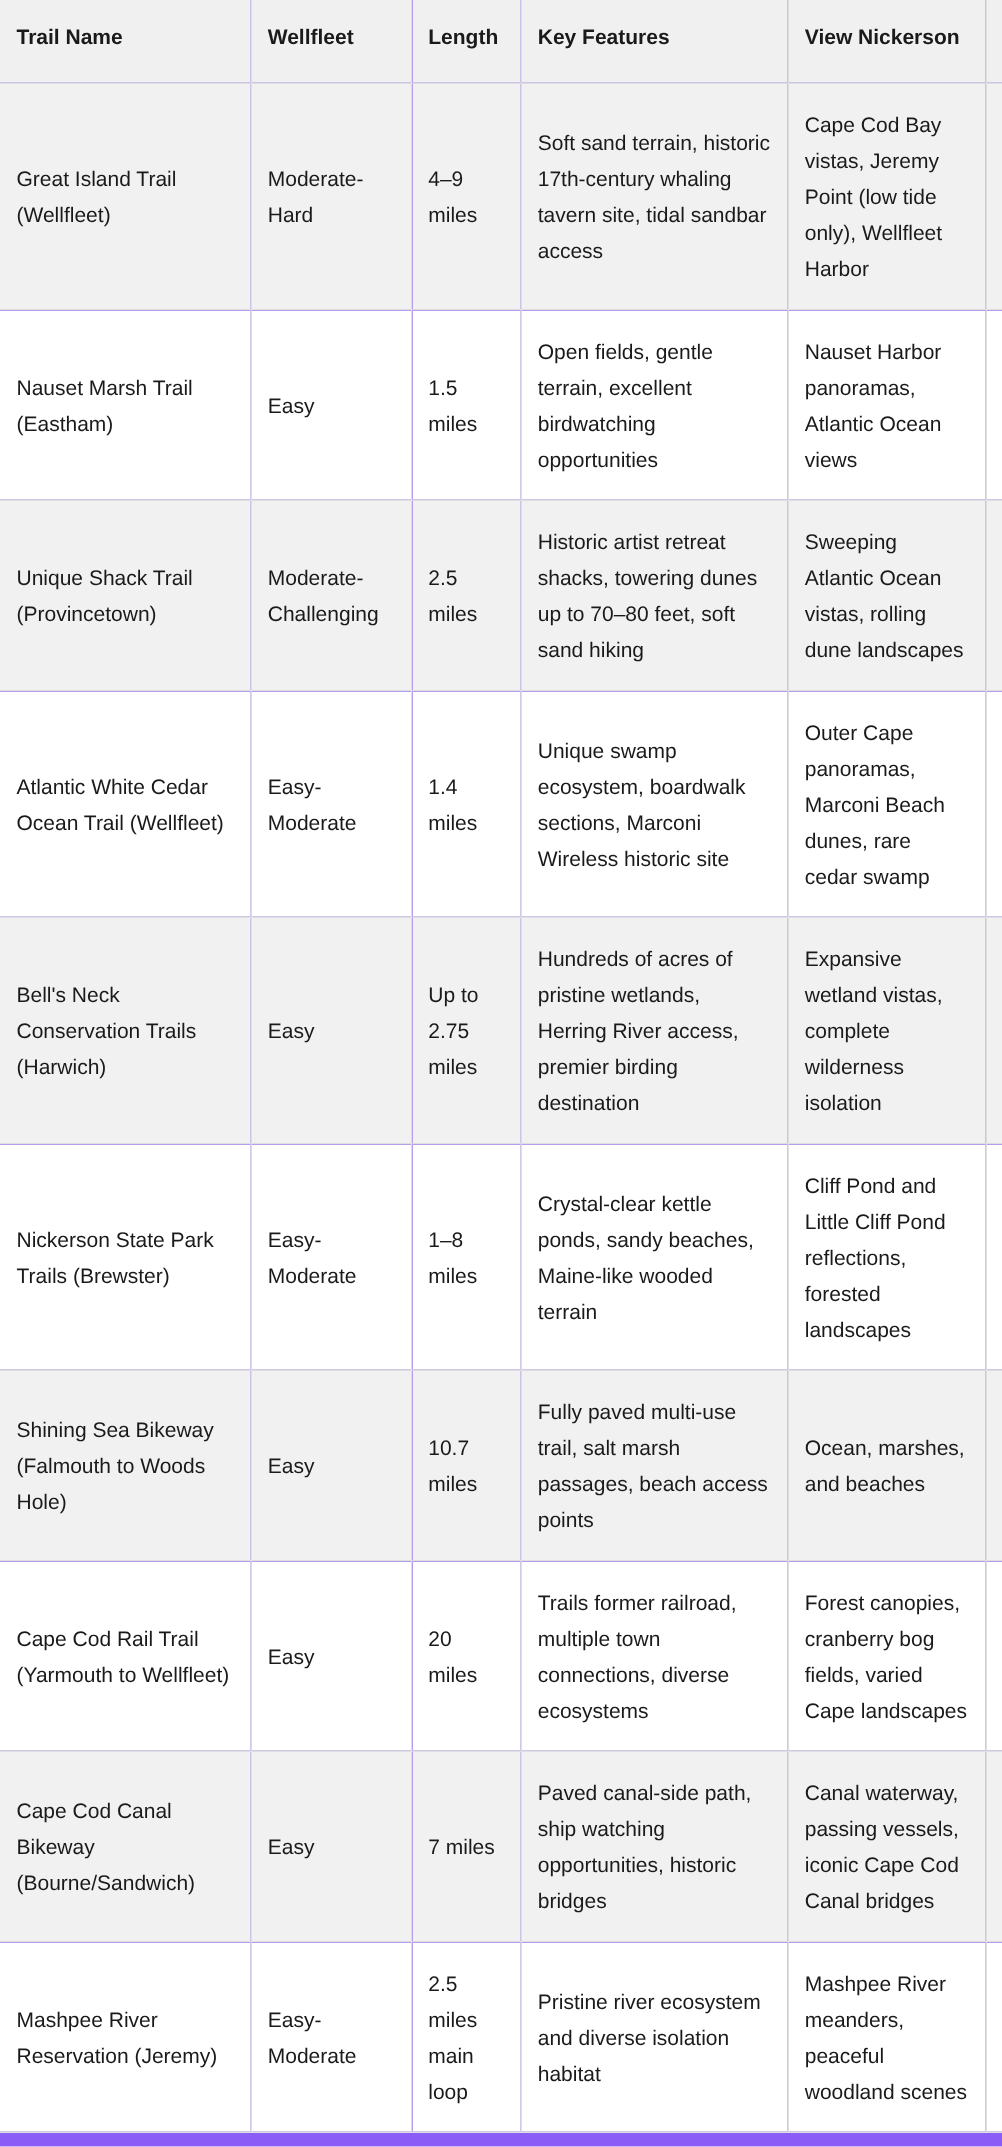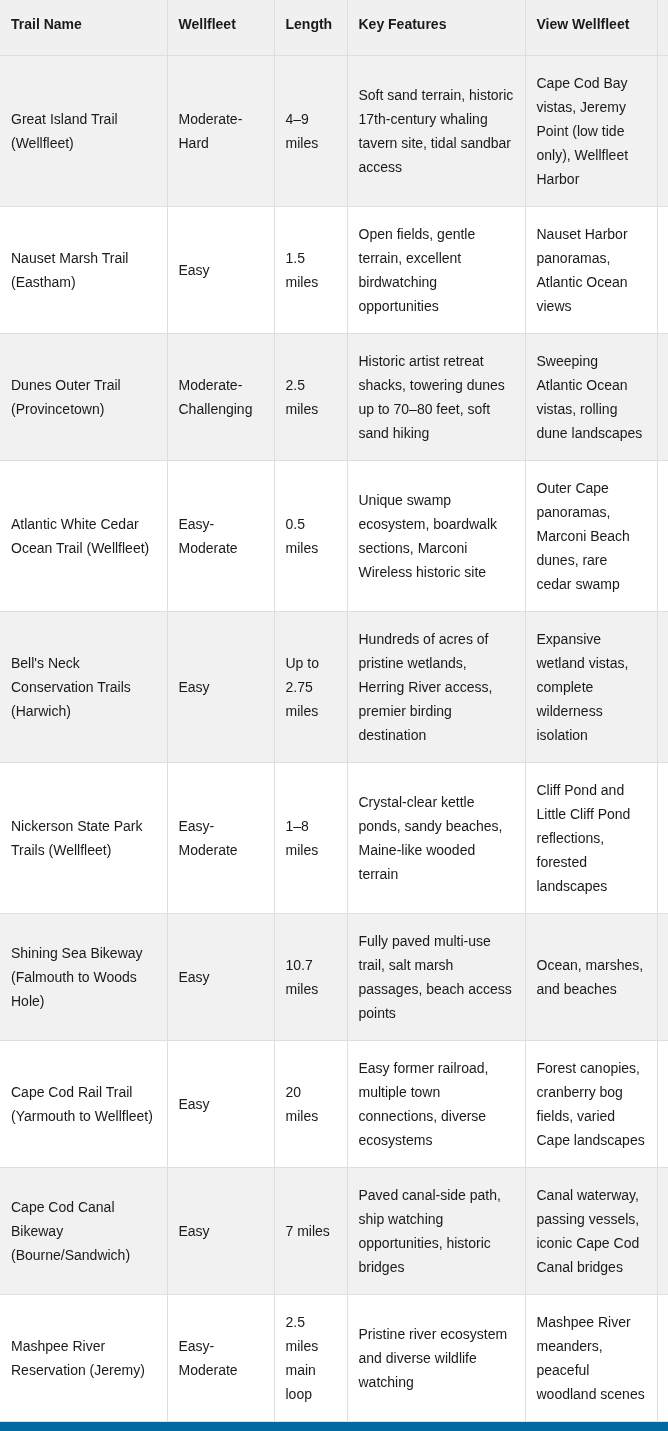--- a/index.html
+++ b/index.html
@@ -6,21 +6,21 @@
   html, body { background: #ffffff; }
   body {
     font-family: "Liberation Sans", "DejaVu Sans", sans-serif;
     color: #1a1a1a;
     font-size: 14px;
   }
   .viewport {
     width: 668px;
     height: 1431px;
     overflow: hidden;
-    background: #0369a1;
+    background: #8b5cf6;
   }
   table.trails {
     table-layout: fixed;
     width: 697px;
     border-collapse: collapse;
     font-size: 14px;
     line-height: 24px;
   }
   th, td {
     border-right: 1px solid #dedede;
@@ -62,21 +62,21 @@
       <col class="c-feat">
       <col class="c-view">
       <col class="c-clip">
     </colgroup>
     <thead>
       <tr>
         <th>Trail Name</th>
         <th>Wellfleet</th>
         <th>Length</th>
         <th>Key Features</th>
-        <th>View Wellfleet</th>
+        <th>View Nickerson</th>
         <th></th>
       </tr>
     </thead>
     <tbody id="tbody">
         <tr class="shaded">
           <td class="col-trail">Great Island Trail (Wellfleet)</td>
           <td class="col-diff">Moderate-Hard</td>
           <td class="col-length">4–9
 miles</td>
           <td class="col-feat">Soft sand terrain, historic 17th-century whaling tavern site, tidal sandbar access</td>
@@ -85,86 +85,86 @@
         </tr>
         <tr>
           <td class="col-trail">Nauset Marsh Trail (Eastham)</td>
           <td class="col-diff">Easy</td>
           <td class="col-length">1.5 miles</td>
           <td class="col-feat">Open fields, gentle terrain, excellent birdwatching opportunities</td>
           <td class="col-view">Nauset Harbor panoramas, Atlantic Ocean views</td>
           <td></td>
         </tr>
         <tr class="shaded">
-          <td class="col-trail">Dunes Outer Trail (Provincetown)</td>
+          <td class="col-trail">Unique Shack Trail (Provincetown)</td>
           <td class="col-diff">Moderate-Challenging</td>
           <td class="col-length">2.5
 miles</td>
           <td class="col-feat">Historic artist retreat shacks, towering dunes up to 70–80 feet, soft sand hiking</td>
           <td class="col-view">Sweeping Atlantic Ocean vistas, rolling dune landscapes</td>
           <td></td>
         </tr>
         <tr>
           <td class="col-trail">Atlantic White Cedar Ocean Trail (Wellfleet)</td>
           <td class="col-diff">Easy-Moderate</td>
-          <td class="col-length">0.5 miles</td>
+          <td class="col-length">1.4 miles</td>
           <td class="col-feat">Unique swamp ecosystem, boardwalk sections, Marconi Wireless historic site</td>
           <td class="col-view">Outer Cape panoramas, Marconi Beach dunes, rare cedar swamp</td>
           <td></td>
         </tr>
         <tr class="shaded">
           <td class="col-trail">Bell's Neck Conservation Trails (Harwich)</td>
           <td class="col-diff">Easy</td>
           <td class="col-length">Up to
 2.75
 miles</td>
           <td class="col-feat">Hundreds of acres of pristine wetlands, Herring River access, premier birding destination</td>
           <td class="col-view">Expansive wetland vistas, complete wilderness isolation</td>
           <td></td>
         </tr>
         <tr>
-          <td class="col-trail">Nickerson State Park Trails (Wellfleet)</td>
+          <td class="col-trail">Nickerson State Park Trails (Brewster)</td>
           <td class="col-diff">Easy-Moderate</td>
           <td class="col-length">1–8
 miles</td>
           <td class="col-feat">Crystal-clear kettle ponds, sandy beaches, Maine-like wooded terrain</td>
           <td class="col-view">Cliff Pond and Little Cliff Pond reflections, forested landscapes</td>
           <td></td>
         </tr>
         <tr class="shaded">
           <td class="col-trail">Shining Sea Bikeway (Falmouth to Woods Hole)</td>
           <td class="col-diff">Easy</td>
           <td class="col-length">10.7
 miles</td>
           <td class="col-feat">Fully paved multi-use trail, salt marsh passages, beach access points</td>
           <td class="col-view">Ocean, marshes, and beaches</td>
           <td></td>
         </tr>
         <tr>
           <td class="col-trail">Cape Cod Rail Trail (Yarmouth to Wellfleet)</td>
           <td class="col-diff">Easy</td>
           <td class="col-length">20 miles</td>
-          <td class="col-feat">Easy former railroad, multiple town connections, diverse ecosystems</td>
+          <td class="col-feat">Trails former railroad, multiple town connections, diverse ecosystems</td>
           <td class="col-view">Forest canopies, cranberry bog fields, varied Cape landscapes</td>
           <td></td>
         </tr>
         <tr class="shaded">
           <td class="col-trail">Cape Cod Canal Bikeway (Bourne/Sandwich)</td>
           <td class="col-diff">Easy</td>
           <td class="col-length">7 miles</td>
           <td class="col-feat">Paved canal-side path, ship watching opportunities, historic bridges</td>
           <td class="col-view">Canal waterway, passing vessels, iconic Cape Cod Canal bridges</td>
           <td></td>
         </tr>
         <tr>
           <td class="col-trail">Mashpee River Reservation (Jeremy)</td>
           <td class="col-diff">Easy-Moderate</td>
           <td class="col-length">2.5
 miles
 main
 loop</td>
-          <td class="col-feat">Pristine river ecosystem and diverse wildlife watching</td>
+          <td class="col-feat">Pristine river ecosystem and diverse isolation habitat</td>
           <td class="col-view">Mashpee River meanders, peaceful woodland scenes</td>
           <td></td>
         </tr>
       </tbody>
   </table>
 </div>
 
 </body></html>

